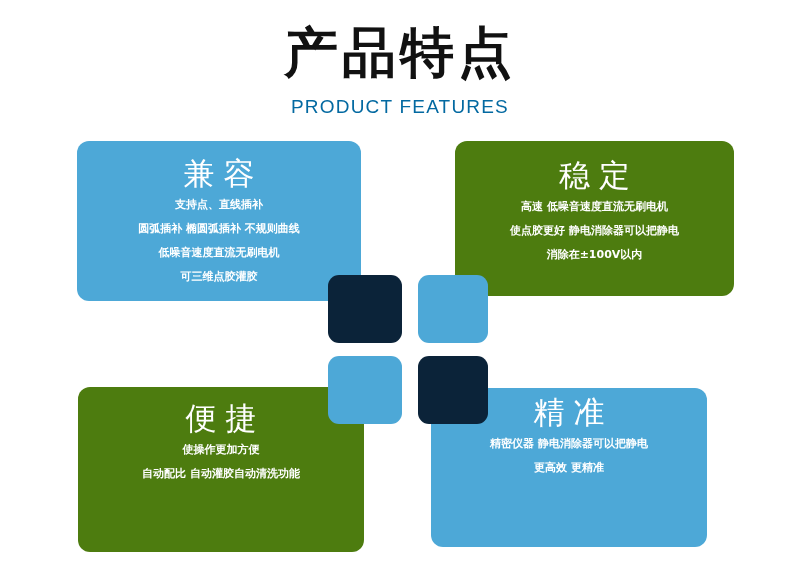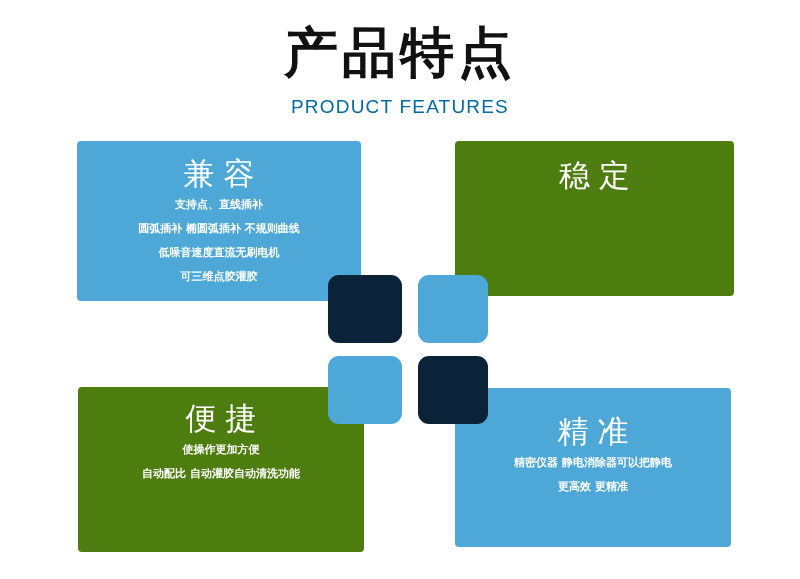--- a/index.html
+++ b/index.html
@@ -47,21 +47,21 @@
     font-size: 19px;
     line-height: 22px;
     font-weight: 400;
     letter-spacing: 1.2px;
     color: #0369a1;
   }
 
   
   .card {
     position: absolute;
-    border-radius: 4px;
+    border-radius: 12px;
     box-sizing: border-box;
     text-align: center;
     overflow: hidden;
   }
   .card.light { background: #4da8d7; }
   .card.dark  { background: #4d7c0f; }
 
   .card-heading {
     margin: 0;
     font-family: "DejaVu Serif", "Liberation Serif", serif;
@@ -90,22 +90,22 @@
   }
   #card-stable {
     left: 455px; top: 141px; width: 279px; height: 155px;
     padding-top: 14px;
   }
   #card-convenient {
     left: 78px; top: 387px; width: 286px; height: 165px;
     padding-top: 11px;
   }
   #card-precise {
-    left: 455px; top: 388px; width: 276px; height: 159px;
-    padding-top: 23px;
+    left: 431px; top: 388px; width: 276px; height: 159px;
+    padding-top: 4px;
   }
 
   
   .deco-square {
     position: absolute;
     border-radius: 11px;
   }
   .deco-square.light { background: #4da8d7; }
   .deco-square.dark  { background: #0b2339; }
 
@@ -129,20 +129,25 @@
     <p class="card-body">
       <span class="line">支持点、直线插补</span>
       <span class="line">圆弧插补 椭圆弧插补 不规则曲线</span>
       <span class="line">低噪音速度直流无刷电机</span>
       <span class="line">可三维点胶灌胶</span>
     </p>
   </div>
 
   <div class="card dark" id="card-stable">
     <h2 class="card-heading">稳定</h2>
+    <p class="card-body">
+      <span class="line">高速 低噪音速度直流无刷电机</span>
+      <span class="line">使点胶更好 静电消除器可以把静电</span>
+      <span class="line">消除在±100V以内</span>
+    </p>
   </div>
 
   <div class="card dark" id="card-convenient">
     <h2 class="card-heading">便捷</h2>
     <p class="card-body">
       <span class="line">使操作更加方便</span>
       <span class="line">自动配比 自动灌胶自动清洗功能</span>
     </p>
   </div>
 

